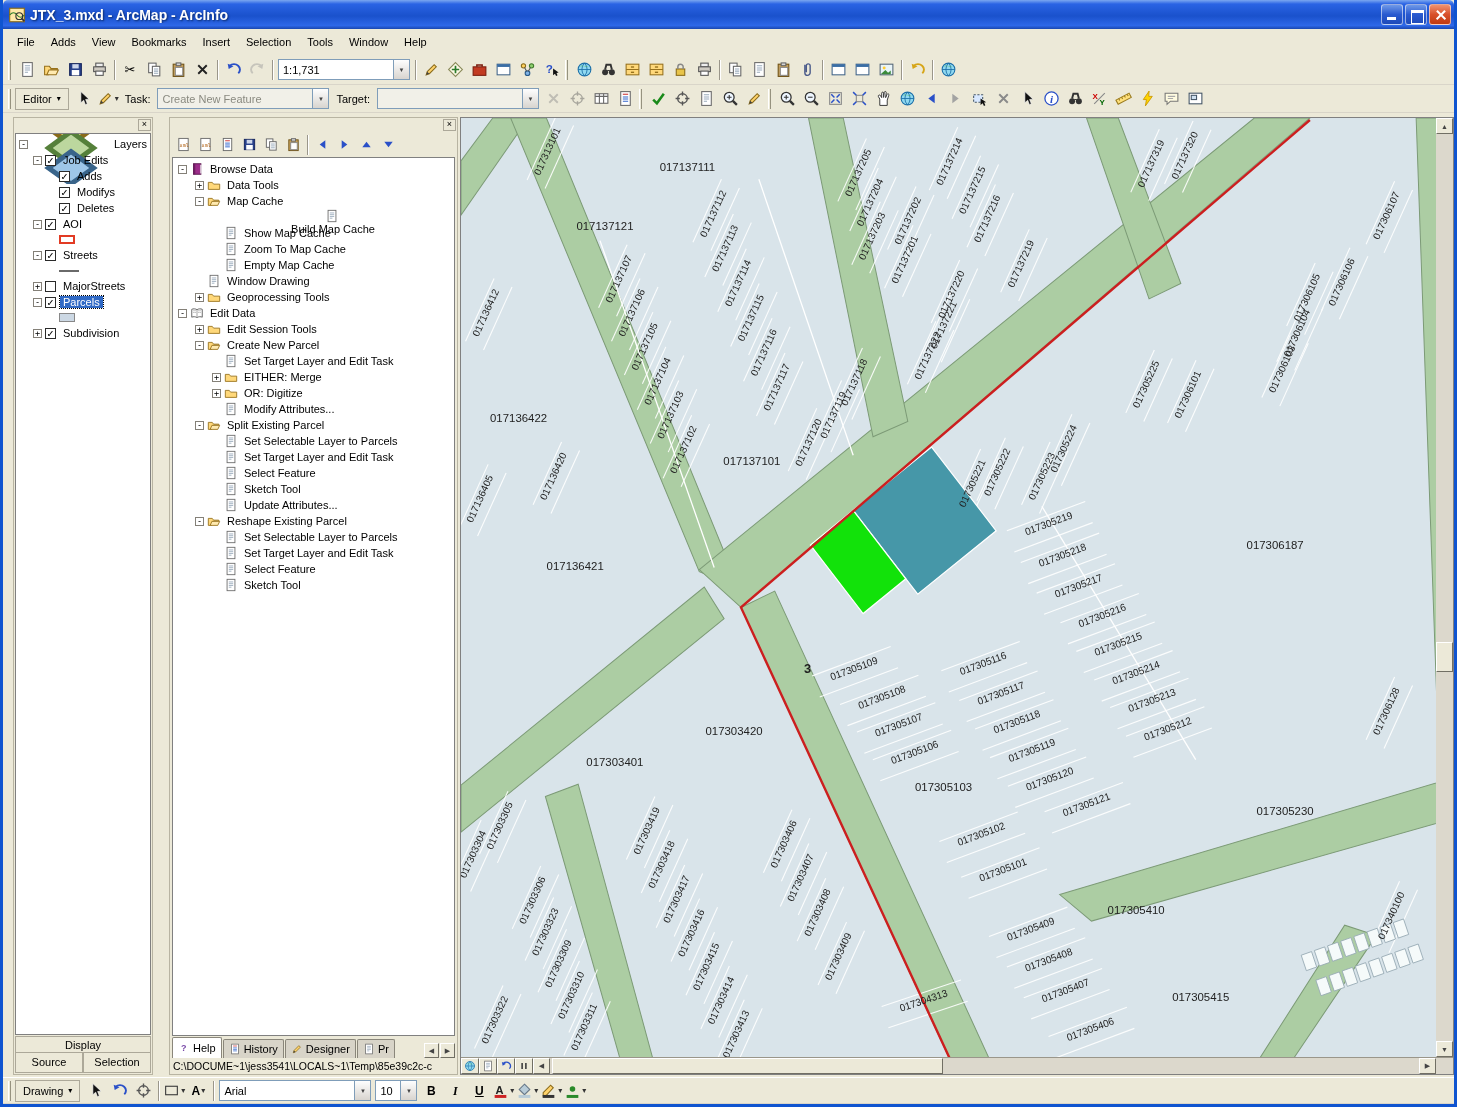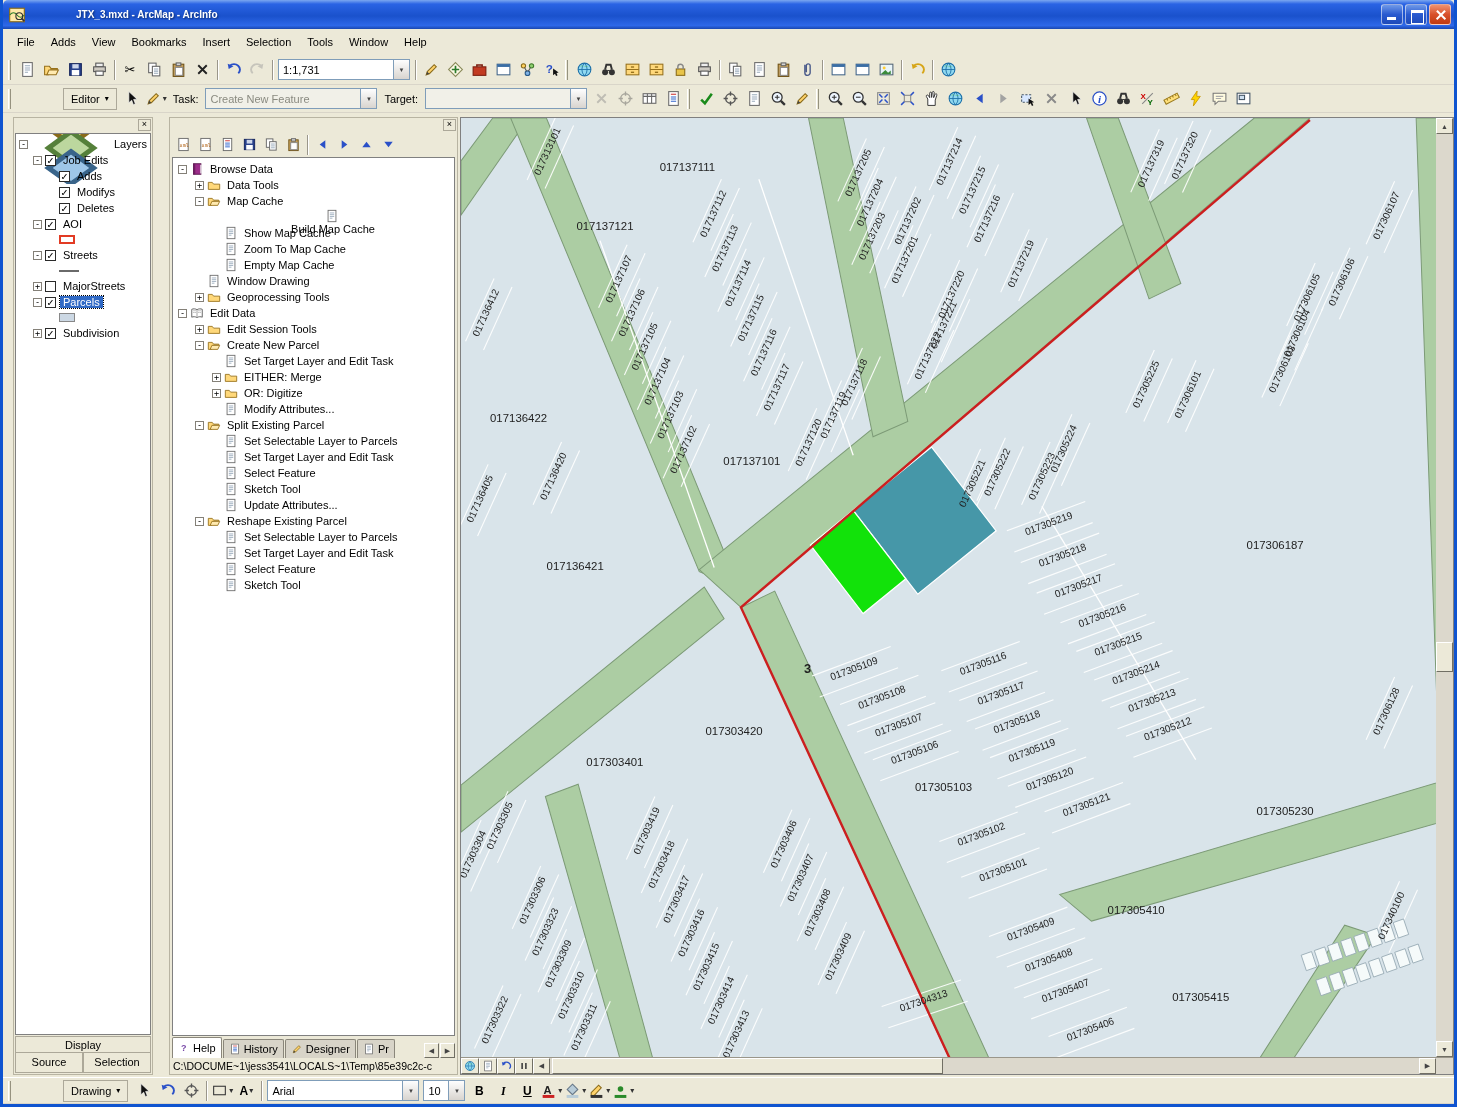--- a/index.html
+++ b/index.html
@@ -4,21 +4,21 @@
 <style>
   html,body{margin:0;padding:0;width:1457px;height:1107px;overflow:hidden;background:#9aa8bb;}
   *{box-sizing:border-box;}
   #app{width:1457px;height:1107px;display:flex;flex-direction:column;background:#ece9d8;
        border:3px solid #0f54d0;border-top:0;font-family:"Liberation Sans",sans-serif;font-size:11px;color:#000;overflow:hidden;}
   
   .titlebar{height:29px;flex:none;display:flex;align-items:center;padding:0 3px 0 5px;
     background:linear-gradient(180deg,#7ba7f0 0%,#2a63e4 14%,#1a51cc 55%,#2e68e8 88%,#1a47b0 100%);
     border-radius:5px 5px 0 0;}
   .appicon{width:18px;height:18px;flex:none;margin-right:4px;}
-  .title-text{flex:1;color:#fff;font-weight:bold;font-size:10px;text-shadow:1px 1px 2px #0a2a6a;white-space:nowrap;overflow:hidden;margin-left:46px;}
+  .title-text{flex:1;color:#fff;font-weight:bold;font-size:14px;text-shadow:1px 1px 2px #0a2a6a;white-space:nowrap;overflow:hidden;}
   .wbtn{position:relative;width:22px;height:21px;margin-left:2px;border-radius:3px;border:1px solid rgba(255,255,255,.55);
     display:flex;align-items:center;justify-content:center;flex:none;}
   .wbtn.min,.wbtn.max{background:linear-gradient(#6f99e8,#2a5ad0 50%,#1e4ab8);}
   .wbtn.close{background:linear-gradient(#f0926f,#d8502a 50%,#c03a10);}
   .wbtn.min::before{content:"";position:absolute;left:5px;bottom:4px;width:9px;height:3px;background:#fff;}
   .wbtn.max::before{content:"";position:absolute;left:5px;top:5px;width:11px;height:10px;border:1px solid #fff;border-top-width:3px;}
   .wbtn.close::before,.wbtn.close::after{content:"";position:absolute;left:5px;top:9px;width:12px;height:2.4px;background:#fff;}
   .wbtn.close::before{transform:rotate(45deg);} .wbtn.close::after{transform:rotate(-45deg);}
   
   .menubar{height:26px;flex:none;display:flex;align-items:center;padding-left:6px;background:#ece9d8;}
@@ -27,21 +27,21 @@
   #tb1{height:30px;} #tb2{height:28px;} #drawbar{height:27px;border-top:1px solid #fff;}
   .grip{width:3px;height:20px;margin:0 4px 0 2px;border-left:1px solid #fff;border-right:1px solid #96927f;flex:none;}
   .tsep{width:1px;height:20px;background:#9a968a;box-shadow:1px 0 0 #fff;margin:0 3px;flex:none;}
   .tbtn{width:24px;height:23px;display:flex;align-items:center;justify-content:center;border:1px solid transparent;flex:none;cursor:default;}
   .tbtn .ticon{width:17px;height:17px;}
   .tbtn.dis{opacity:.45;filter:grayscale(85%);}
   .glyph{font-size:13px;line-height:1;} .boldg{font-weight:bold;font-size:12px;} .italg{font-style:italic;font-family:"Liberation Serif",serif;font-size:12px;font-weight:bold;}
   .underg{text-decoration:underline;font-weight:bold;font-size:12px;}
   .ddv{font-size:8px;margin-left:1px;color:#333;}
   .tlabel{padding:0 5px;white-space:nowrap;}
-  .menubtn{height:22px;display:flex;align-items:center;padding:0 7px;border:1px solid #aca899;background:#ece9d8;margin-right:3px;flex:none;margin-left:48px;}
+  .menubtn{height:22px;display:flex;align-items:center;padding:0 7px;border:1px solid #aca899;background:#ece9d8;margin-right:3px;flex:none;}
   .mba{font-size:8px;margin-left:5px;}
   .combo{height:21px;background:#fff;border:1px solid #7f9db9;display:flex;align-items:stretch;flex:none;margin:0 2px;}
   .combo-v{flex:1;display:flex;align-items:center;padding:0 4px;white-space:nowrap;overflow:hidden;}
   .combo-a{width:16px;background:linear-gradient(#fefefe,#d8d4cf);border-left:1px solid #7f9db9;display:flex;align-items:center;justify-content:center;font-size:6px;color:#444;}
   .combo.dis{background:#f1f0e8;color:#8a8a80;}
   
   .main{flex:1;display:flex;padding:4px 0 2px 10px;overflow:hidden;}
   .sidebox{display:flex;flex-direction:column;background:#ece9d8;border:1px solid #b8b4a2;overflow:hidden;}
   .toc{width:140px;flex:none;}
   .splitter{width:16px;flex:none;}

